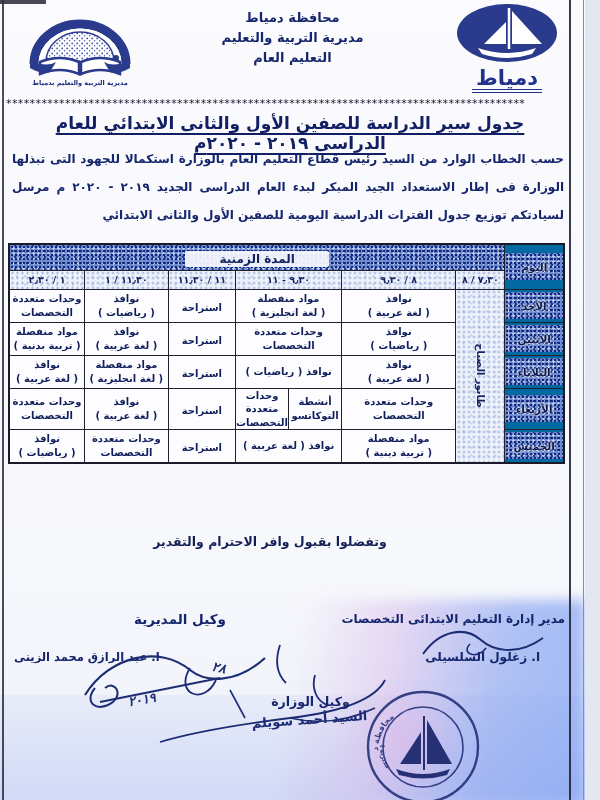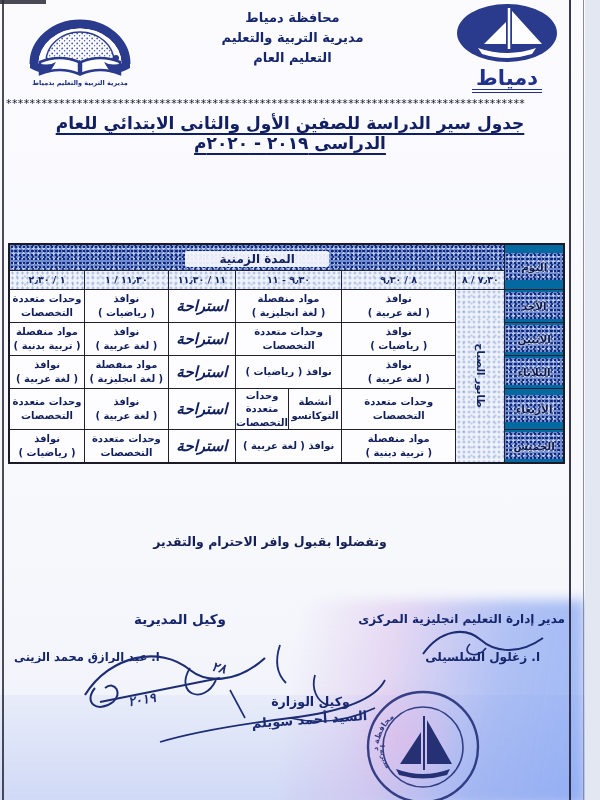--- a/index.html
+++ b/index.html
@@ -55,21 +55,21 @@
   .day-cell{padding:2px;background:#0369a1;}
   .day-fill{width:100%;height:100%;min-height:27px;display:flex;align-items:center;justify-content:center;
     color:#0b1950;font-weight:bold;font-size:10.5px;text-shadow:0 0 2px #fff,0 0 3px #fff;}
   .dur-head{height:26px;}
   .dur-label{display:inline-block;background:rgba(248,250,255,.92);color:#13235f;font-weight:bold;
     font-size:12px;padding:1px 34px;border-radius:2px;}
   .slot-row td{height:18px;font-size:9.5px;font-weight:bold;color:#14245f;}
   .body-row{height:33px;}
   .cell-txt{font-size:10px;font-weight:bold;color:#101f5c;line-height:1.35;}
   .cell-txt .l2:empty{display:none;}
-  .brk{font-size:15px;font-weight:bold;color:#101f5c;font-style:italic;}
+  .brk{font-size:10px;font-weight:bold;color:#101f5c;}
   .assembly-cell{width:100%;}
   .assembly-label{display:flex;align-items:center;justify-content:center;height:100%;}
   .assembly-label span{transform:rotate(90deg);white-space:nowrap;font-size:10px;font-weight:bold;color:#15255f;}
   .split-wrap{display:flex;width:100%;height:100%;align-items:stretch;}
   .split-wrap .sub{flex:1;display:flex;align-items:center;justify-content:center;}
   .split-wrap .sub:first-child{border-left:1.5px solid #20202f;}
 
   
   .closing1{position:absolute;left:14px;top:487px;width:548px;z-index:2;
     color:#141f55;font-weight:bold;font-size:13.5px;text-align:right;}
@@ -148,20 +148,21 @@
       <path d="M54 20 L54 42 L32 42 Z" fill="#fff"></path>
       <path d="M26 46 Q55 56 84 46 L80 52 Q55 60 30 52 Z" fill="#fff"></path>
     </svg>
     <div class="dam-text">دمياط</div>
   </div>
 
   <div class="asterisks">****************************************************************************************</div>
 
   <div class="doc-title">جدول سير الدراسة للصفين الأول والثانى الابتدائي للعام الدراسى ٢٠١٩ - ٢٠٢٠م</div>
 
+  <div class="intro">حسب الخطاب الوارد من السيد رئيس قطاع التعليم العام بالوزارة استكمالا للجهود التى تبذلها الوزارة فى إطار الاستعداد الجيد المبكر لبدء العام الدراسى الجديد ٢٠١٩ - ٢٠٢٠ م مرسل لسيادتكم توزيع جدول الفترات الدراسية اليومية للصفين الأول والثانى الابتدائي</div>
 
   <table class="schedule">
     <colgroup>
       <col style="width:58px">
         <col style="width:48px">
         <col style="width:112px">
       <col style="width:104px">
         <col style="width:66px">
         <col style="width:82px">
         <col style="width:74px">
@@ -360,21 +361,21 @@
               <div>نوافذ</div>
               <div class="l2">( رياضيات )</div>
             </div>
           </td>
       </tr>
     </tbody>
   </table>
 
   <div class="closing2">وتفضلوا بقبول وافر الاحترام والتقدير</div>
 
-  <div class="sig-right-title">مدير إدارة التعليم انجليزية المركزى</div>
+  <div class="sig-right-title">مدير إدارة التعليم الابتدائى التخصصات</div>
   <div class="sig-right-name">ا. زغلول السلسيلى</div>
   <svg class="sig" style="left:415px;top:622px;" width="140" height="45" viewBox="0 0 140 45">
     <path d="M8 32 C25 8,50 4,66 18 C76 27,100 36,128 16" fill="none" stroke="#1d2d74" stroke-width="2"></path>
     <path d="M55 22 c-10 10,8 16,16 4" fill="none" stroke="#1d2d74" stroke-width="1.6"></path>
   </svg>
 
   <div class="sig-left-title">وكيل المديرية</div>
   <div class="sig-left-name">ا. عبد الرازق محمد الزينى</div>
   <svg class="sig" style="left:70px;top:640px;" width="270" height="90" viewBox="0 0 270 90">
     <path d="M15 55 C40 15,90 5,120 30 C135 42,165 45,195 18" fill="none" stroke="#1d2d74" stroke-width="2.2"></path>

